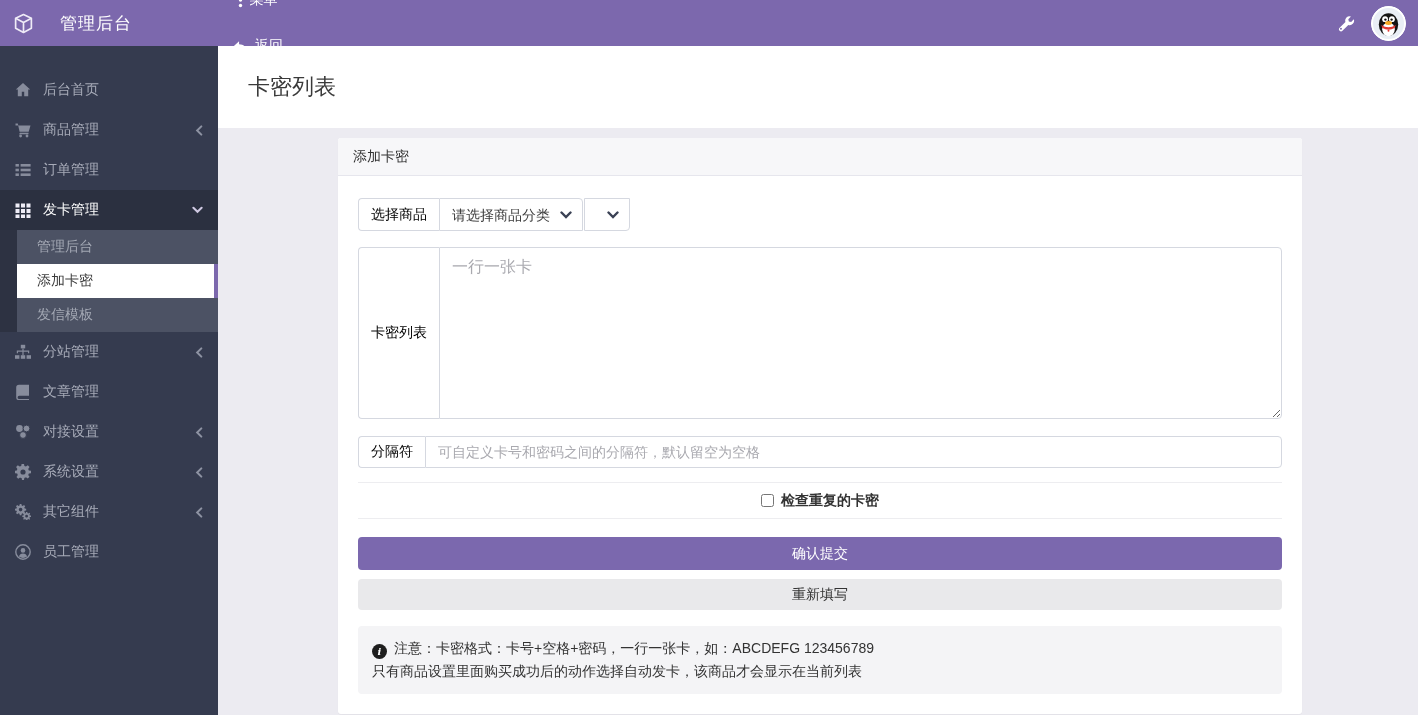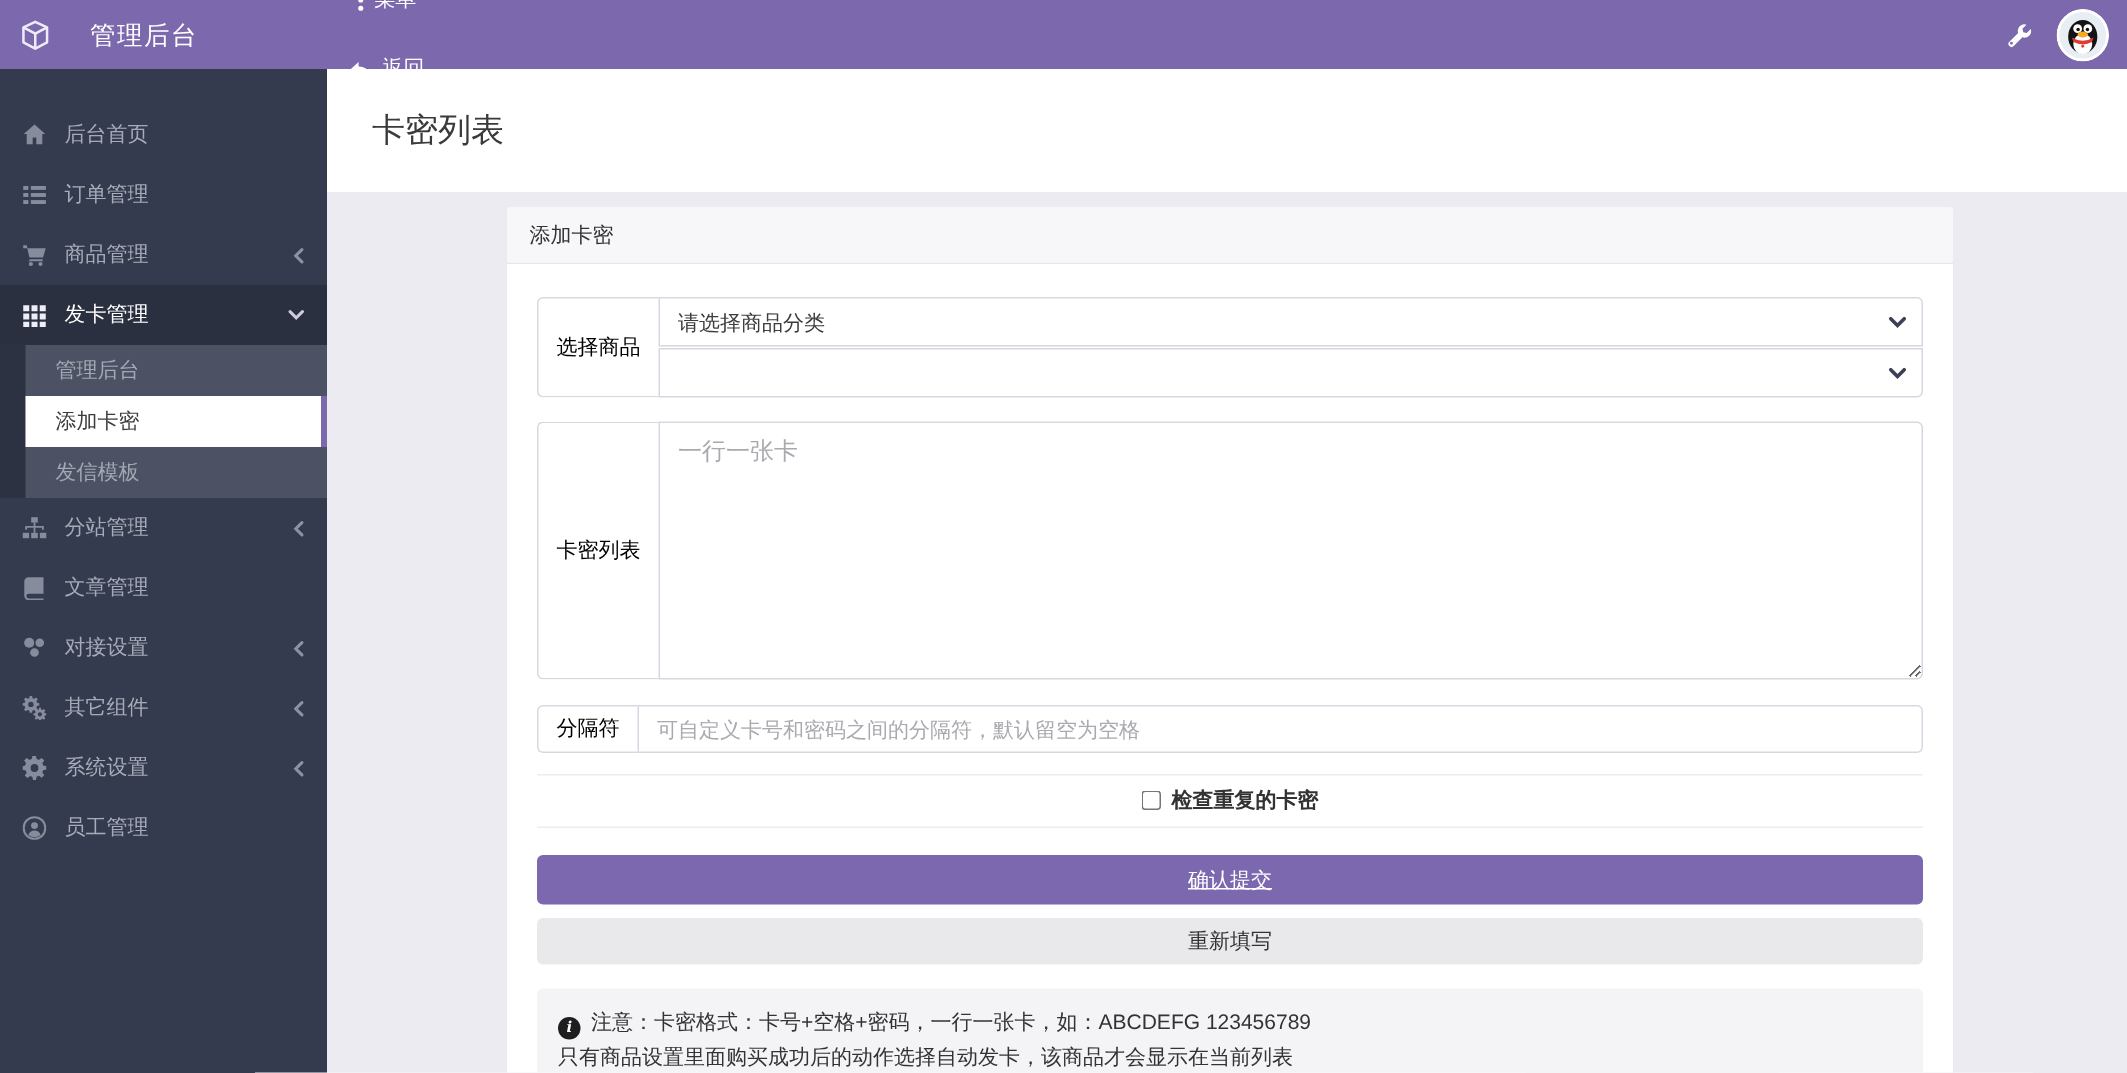--- a/index.html
+++ b/index.html
@@ -34,42 +34,42 @@
   .page-title { font-size:22px; font-weight:400; color:#3a3a3a; }
   .content { flex:1; background:#ecebf1; padding:10px 0 0 120px; overflow:hidden; }
 
   .panel { width:964px; background:#fff; border-radius:3px; box-shadow:0 1px 1px rgba(0,0,0,.04); }
   .panel-heading { height:38px; line-height:37px; background:#f7f7f9; border-bottom:1px solid #e6e6ed; padding:0 15px; font-size:14px; color:#333; border-radius:3px 3px 0 0; }
   .panel-body { padding:22px 20px 20px; }
 
   .igroup { display:flex; width:100%; }
   .addon { border:1px solid #d5d8e0; border-right:0; border-radius:4px 0 0 4px; background:#fff;
            display:flex; align-items:center; justify-content:center; padding:0 12px; font-size:14px; color:#000000; white-space:nowrap; }
-  .selects { flex:1; display:flex; flex-direction:column; gap:1px; }
+  .selects { flex:1; display:flex; flex-direction:row; gap:1px; }
   .select-wrap { position:relative; height:33px; }
   .select-wrap select { width:100%; height:33px; -webkit-appearance:none; appearance:none; border:1px solid #d5d8e0;
            background:#fff; padding:0 32px 0 12px; font-size:14px; color:#3c3c3c; border-radius:0; outline:none; cursor:pointer;
            font-family:"Liberation Sans","DejaVu Sans",sans-serif; }
   .select-wrap.first select { border-radius:0 4px 0 0; }
   .select-wrap.last select  { border-radius:0 0 4px 0; }
   .sel-chev { position:absolute; right:11px; top:50%; transform:translateY(-50%); pointer-events:none; color:#3a4154; display:flex; } .gap16 { height:16px; } .gap17 { height:17px; }
 
   .igroup textarea { flex:1; height:172px; border:1px solid #d5d8e0; border-radius:0 4px 4px 0; padding:9px 12px;
            font-size:16px; color:#3c3c3c; resize:vertical; outline:none; font-family:"Liberation Sans","DejaVu Sans",sans-serif; }
   .igroup input[type=text] { flex:1; height:32px; border:1px solid #d5d8e0; border-radius:0 4px 4px 0; padding:0 12px;
            font-size:14px; color:#3c3c3c; outline:none; font-family:"Liberation Sans","DejaVu Sans",sans-serif; }
   ::placeholder { color:#a9a9af; opacity:1; }
 
   .check-row { margin-top:14px; border-top:1px solid #ededf0; border-bottom:1px solid #ededf0; padding:8px 0; text-align:center; }
   .check-row label { font-size:14px; font-weight:bold; color:#333; cursor:pointer; }
   .check-row input { vertical-align:-2px; margin-right:3px; cursor:pointer; }
 
   .btn { display:block; width:100%; border:none; border-radius:4px; font-size:14px; cursor:pointer;
          font-family:"Liberation Sans","DejaVu Sans",sans-serif; }
-  .btn-submit { height:33px; margin-top:18px; background:#7b68ae; color:#fff;text-decoration:underline; }
+  .btn-submit { height:33px; margin-top:18px; background:#7b68ae; color:#fff; }
   .btn-reset  { height:31px; margin-top:9px; background:#e9e9eb; color:#333; }
 
   .note { margin-top:16px; background:#f4f4f6; border-radius:4px; padding:11px 14px; font-size:14px; color:#333; line-height:23px; }
   .info-icon { display:inline-flex; align-items:center; justify-content:center; width:15px; height:15px; border-radius:50%;
                background:#1e1e1e; color:#fff; font-size:10px; font-weight:bold; margin-right:7px; vertical-align:-2px;
                font-family:"DejaVu Serif",serif; font-style:italic; }
 </style>
 </head>
 <body>
 
@@ -134,45 +134,45 @@
       <svg width="16" height="16" viewBox="0 0 16 16" fill="currentColor">
           <path d="M8 1 0.8 7.4h2v6.8h4V9.7h2.4v4.5h4V7.4h2z"></path>
         </svg>
     </span>
     <span>后台首页</span>
   </div>
 
   <div class="side-item">
     <span class="s-icon">
       <svg width="16" height="16" viewBox="0 0 16 16" fill="currentColor">
+        <path d="M0.5 1.5h2.3l.5 2h12.2l-1.8 6.2H4.6L3.2 3.5h-2.7zM5 10.8h8.5v1.4H4z"></path>
+        <circle cx="5.6" cy="14" r="1.4"></circle>
+          <circle cx="12" cy="14" r="1.4"></circle>
+      </svg>
+    </span>
+    <span>商品管理</span>
+    <span class="chev">
+      <svg width="8" height="11" viewBox="0 0 8 12" fill="none" stroke="currentColor" stroke-width="2.2" stroke-linecap="round">
+          <path d="M6.5 1.5 2 6l4.5 4.5"></path>
+        </svg>
+    </span>
+  </div>
+
+  <div class="side-item">
+    <span class="s-icon">
+      <svg width="16" height="16" viewBox="0 0 16 16" fill="currentColor">
         <rect x="0.5" y="2" width="3.4" height="2.6"></rect>
           <rect x="5.6" y="2" width="10" height="2.6"></rect>
         <rect x="0.5" y="6.7" width="3.4" height="2.6"></rect>
           <rect x="5.6" y="6.7" width="10" height="2.6"></rect>
         <rect x="0.5" y="11.4" width="3.4" height="2.6"></rect>
           <rect x="5.6" y="11.4" width="10" height="2.6"></rect>
       </svg>
     </span>
     <span>订单管理</span>
-  </div>
-
-  <div class="side-item">
-    <span class="s-icon">
-      <svg width="16" height="16" viewBox="0 0 16 16" fill="currentColor">
-        <path d="M0.5 1.5h2.3l.5 2h12.2l-1.8 6.2H4.6L3.2 3.5h-2.7zM5 10.8h8.5v1.4H4z"></path>
-        <circle cx="5.6" cy="14" r="1.4"></circle>
-          <circle cx="12" cy="14" r="1.4"></circle>
-      </svg>
-    </span>
-    <span>商品管理</span>
-    <span class="chev">
-      <svg width="8" height="11" viewBox="0 0 8 12" fill="none" stroke="currentColor" stroke-width="2.2" stroke-linecap="round">
-          <path d="M6.5 1.5 2 6l4.5 4.5"></path>
-        </svg>
-    </span>
   </div>
 
   <div class="side-item active">
     <span class="s-icon">
       <svg width="16" height="16" viewBox="0 0 16 16" fill="currentColor">
         <rect x="0.5" y="1.5" width="4" height="4"></rect>
           <rect x="6" y="1.5" width="4" height="4"></rect>
           <rect x="11.5" y="1.5" width="4" height="4"></rect>
         <rect x="0.5" y="7" width="4" height="4"></rect>
           <rect x="6" y="7" width="4" height="4"></rect>
@@ -242,39 +242,39 @@
     <span class="chev">
       <svg width="8" height="11" viewBox="0 0 8 12" fill="none" stroke="currentColor" stroke-width="2.2" stroke-linecap="round">
           <path d="M6.5 1.5 2 6l4.5 4.5"></path>
         </svg>
     </span>
   </div>
 
   <div class="side-item">
     <span class="s-icon">
       <svg width="16" height="16" viewBox="0 0 16 16" fill="currentColor" fill-rule="evenodd">
+        <path d="M16 9.2V6.8l-2.2-.4a6 6 0 0 0-.6-1.5l1.3-1.9-1.7-1.7-1.9 1.3a6 6 0 0 0-1.5-.6L9 0H6.6l-.4 2a6 6 0 0 0-1.5.6L2.8 1.3 1.1 3l1.3 1.9a6 6 0 0 0-.6 1.5L0 6.8v2.4l2.2.4c.1.5.3 1 .6 1.5l-1.3 1.9 1.7 1.7 1.9-1.3c.5.3 1 .5 1.5.6l.4 2H9l.4-2.2c.5-.1 1-.3 1.5-.6l1.9 1.3 1.7-1.7-1.3-1.9c.3-.5.5-1 .6-1.5zM8 10.6a2.6 2.6 0 1 1 0-5.2 2.6 2.6 0 0 1 0 5.2z"></path>
+      </svg>
+    </span>
+    <span>系统设置</span>
+    <span class="chev">
+      <svg width="8" height="11" viewBox="0 0 8 12" fill="none" stroke="currentColor" stroke-width="2.2" stroke-linecap="round">
+          <path d="M6.5 1.5 2 6l4.5 4.5"></path>
+        </svg>
+    </span>
+  </div>
+
+  <div class="side-item">
+    <span class="s-icon">
+      <svg width="16" height="16" viewBox="0 0 16 16" fill="currentColor" fill-rule="evenodd">
         <path d="M11.2 6.4V4.8l-1.5-.3a4 4 0 0 0-.4-1l.9-1.3L9 1l-1.3.9a4 4 0 0 0-1-.4L6.4 0H4.8l-.3 1.5a4 4 0 0 0-1 .4L2.2 1 1 2.2l.9 1.3a4 4 0 0 0-.4 1L0 4.8v1.6l1.5.3c.1.4.2.7.4 1L1 9l1.2 1.2 1.3-.9c.3.2.6.3 1 .4l.3 1.5h1.6l.3-1.5c.4-.1.7-.2 1-.4l1.3.9L10.2 9l-.9-1.3c.2-.3.3-.6.4-1zM5.6 7.4a1.8 1.8 0 1 1 0-3.6 1.8 1.8 0 0 1 0 3.6z"></path>
         <path d="M16 12.9v-1.3l-1.2-.2a3 3 0 0 0-.3-.8l.7-1-.9-.9-1 .7a3 3 0 0 0-.8-.3l-.2-1.2H11l-.2 1.2a3 3 0 0 0-.8.3l-1-.7-.9.9.7 1a3 3 0 0 0-.3.8l-1.2.2v1.3l1.2.2c.1.3.2.6.3.8l-.7 1 .9.9 1-.7c.2.1.5.2.8.3l.2 1.2h1.3l.2-1.2c.3-.1.6-.2.8-.3l1 .7.9-.9-.7-1c.1-.2.2-.5.3-.8zm-4.4 .7a1.4 1.4 0 1 1 0-2.8 1.4 1.4 0 0 1 0 2.8z"></path>
       </svg>
     </span>
     <span>其它组件</span>
-    <span class="chev">
-      <svg width="8" height="11" viewBox="0 0 8 12" fill="none" stroke="currentColor" stroke-width="2.2" stroke-linecap="round">
-          <path d="M6.5 1.5 2 6l4.5 4.5"></path>
-        </svg>
-    </span>
-  </div>
-
-  <div class="side-item">
-    <span class="s-icon">
-      <svg width="16" height="16" viewBox="0 0 16 16" fill="currentColor" fill-rule="evenodd">
-        <path d="M16 9.2V6.8l-2.2-.4a6 6 0 0 0-.6-1.5l1.3-1.9-1.7-1.7-1.9 1.3a6 6 0 0 0-1.5-.6L9 0H6.6l-.4 2a6 6 0 0 0-1.5.6L2.8 1.3 1.1 3l1.3 1.9a6 6 0 0 0-.6 1.5L0 6.8v2.4l2.2.4c.1.5.3 1 .6 1.5l-1.3 1.9 1.7 1.7 1.9-1.3c.5.3 1 .5 1.5.6l.4 2H9l.4-2.2c.5-.1 1-.3 1.5-.6l1.9 1.3 1.7-1.7-1.3-1.9c.3-.5.5-1 .6-1.5zM8 10.6a2.6 2.6 0 1 1 0-5.2 2.6 2.6 0 0 1 0 5.2z"></path>
-      </svg>
-    </span>
-    <span>系统设置</span>
     <span class="chev">
       <svg width="8" height="11" viewBox="0 0 8 12" fill="none" stroke="currentColor" stroke-width="2.2" stroke-linecap="round">
           <path d="M6.5 1.5 2 6l4.5 4.5"></path>
         </svg>
     </span>
   </div>
 
   <div class="side-item">
     <span class="s-icon">
       <svg width="16" height="16" viewBox="0 0 16 16">

